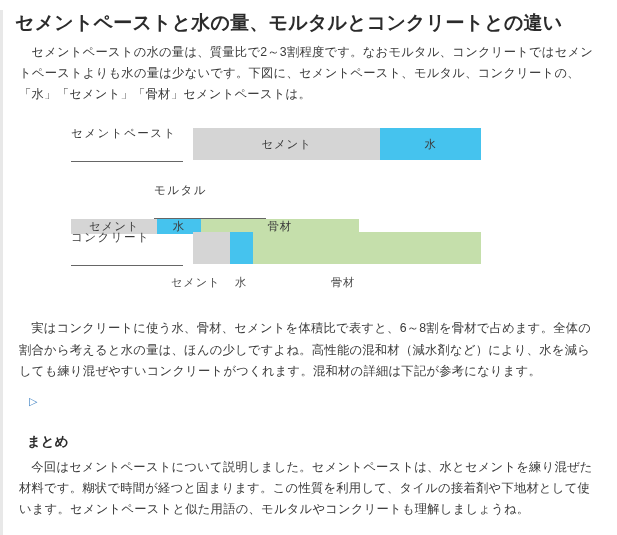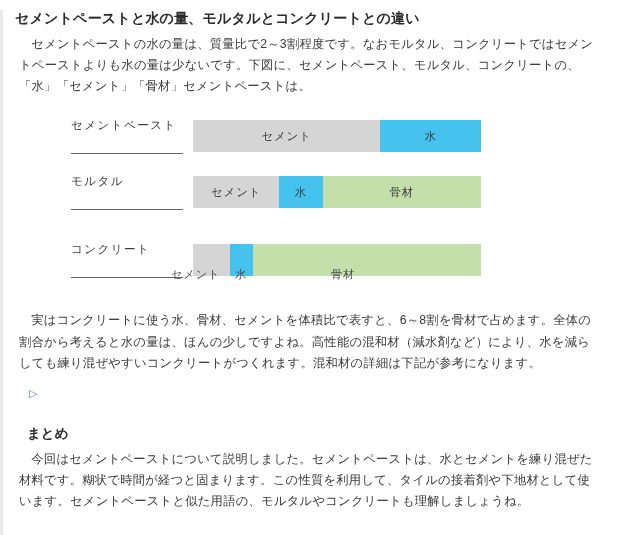--- a/index.html
+++ b/index.html
@@ -16,21 +16,21 @@
   }
   .page {
     position: relative;
     width: 617px;
     height: 535px;
     box-sizing: border-box;
     border-left: 3px solid #e8e8e8;
     padding: 0;
   }
   .heading {
-    font-size: 14px;
+    font-size: 19px;
     font-weight: bold;
     color: #2b2b2b;
     margin: 10px 0 0 12px;
     letter-spacing: 0.2px;
   }
   .heading2 {
     font-size: 13.5px;
     font-weight: bold;
     color: #2b2b2b;
     margin: 0 0 0 24px;
@@ -133,30 +133,30 @@
   <div class="chart">
 
     <div class="row" style="top:0px; left:68px;">
       <div class="row-label">セメントペースト</div>
       <div class="bar">
         <div class="seg seg-cement" style="width:65%;">セメント</div>
         <div class="seg seg-water" style="width:35%;">水</div>
       </div>
     </div>
 
-    <div class="row" style="top:56px; left:68px;">
+    <div class="row" style="top:56px; left:68px;flex-direction:column;">
       <div class="row-label">モルタル</div>
       <div class="bar">
         <div class="seg seg-cement" style="width:30%;">セメント</div>
         <div class="seg seg-water" style="width:15%;">水</div>
         <div class="seg seg-agg" style="width:55%;">骨材</div>
       </div>
     </div>
 
-    <div class="row" style="top:124px; left:68px;">
+    <div class="row" style="top:104px; left:68px;">
       <div class="row-label">コンクリート</div>
       <div class="bar">
         <div class="seg seg-cement" style="width:13%;"></div>
         <div class="seg seg-water" style="width:8%;"></div>
         <div class="seg seg-agg" style="width:79%;"></div>
       </div>
     </div>
 
     <div class="axis-labels">
       <span class="axis-label" style="left:168px;">セメント</span>

